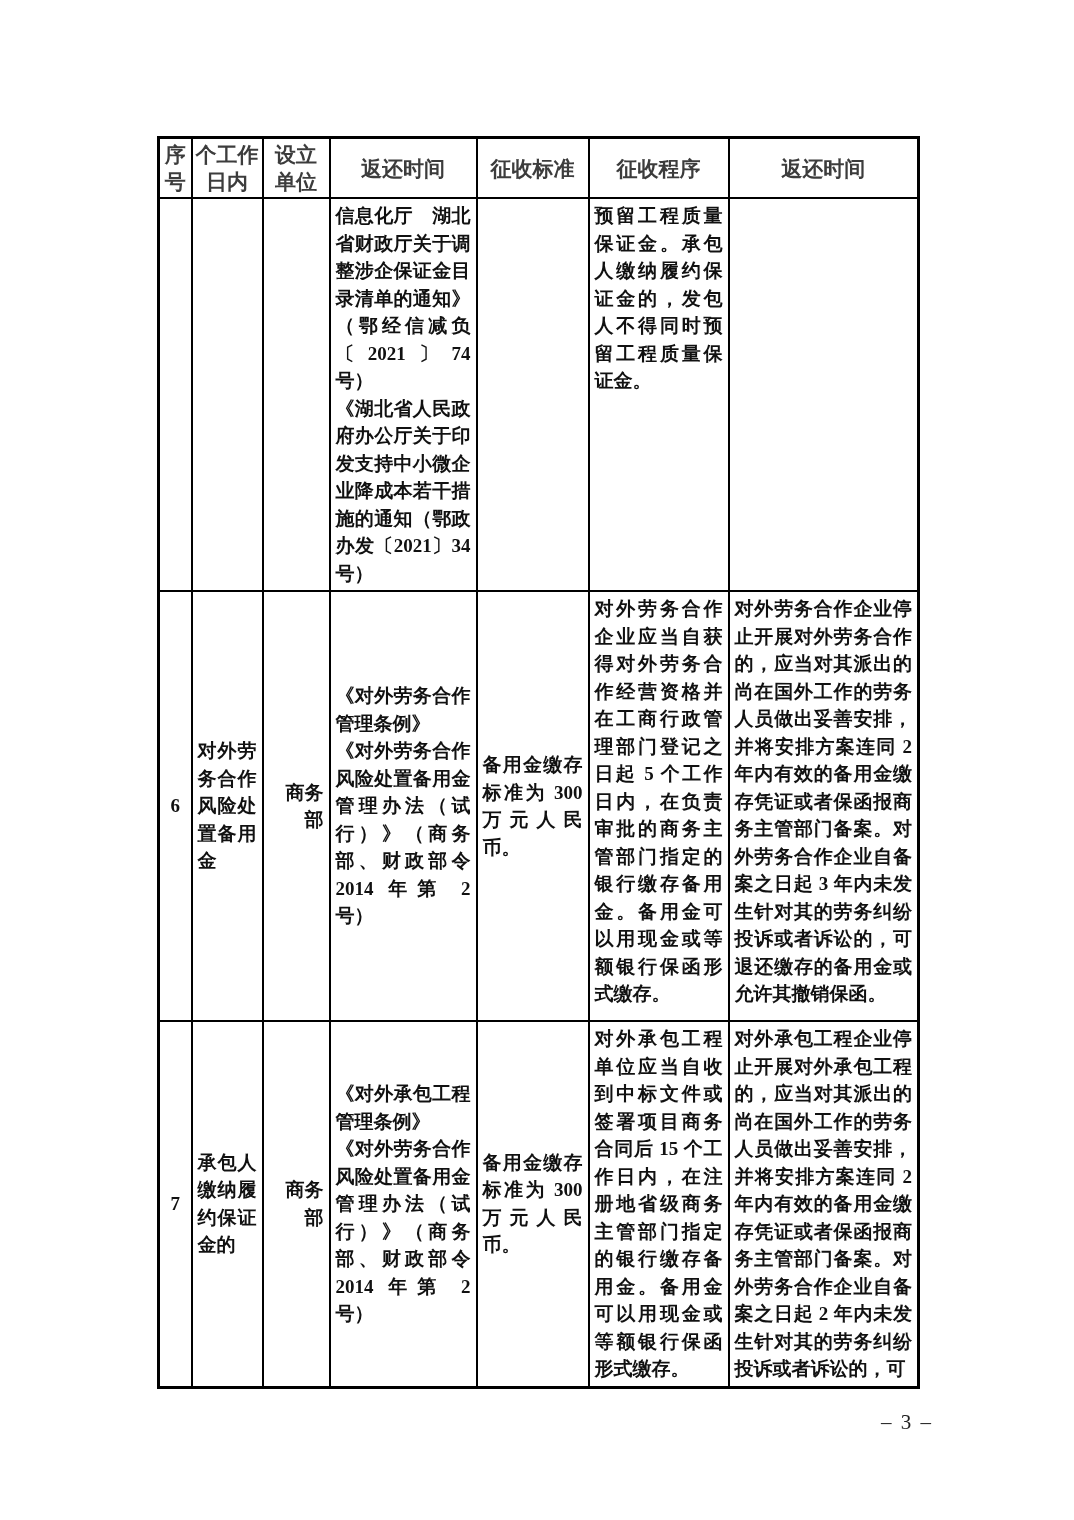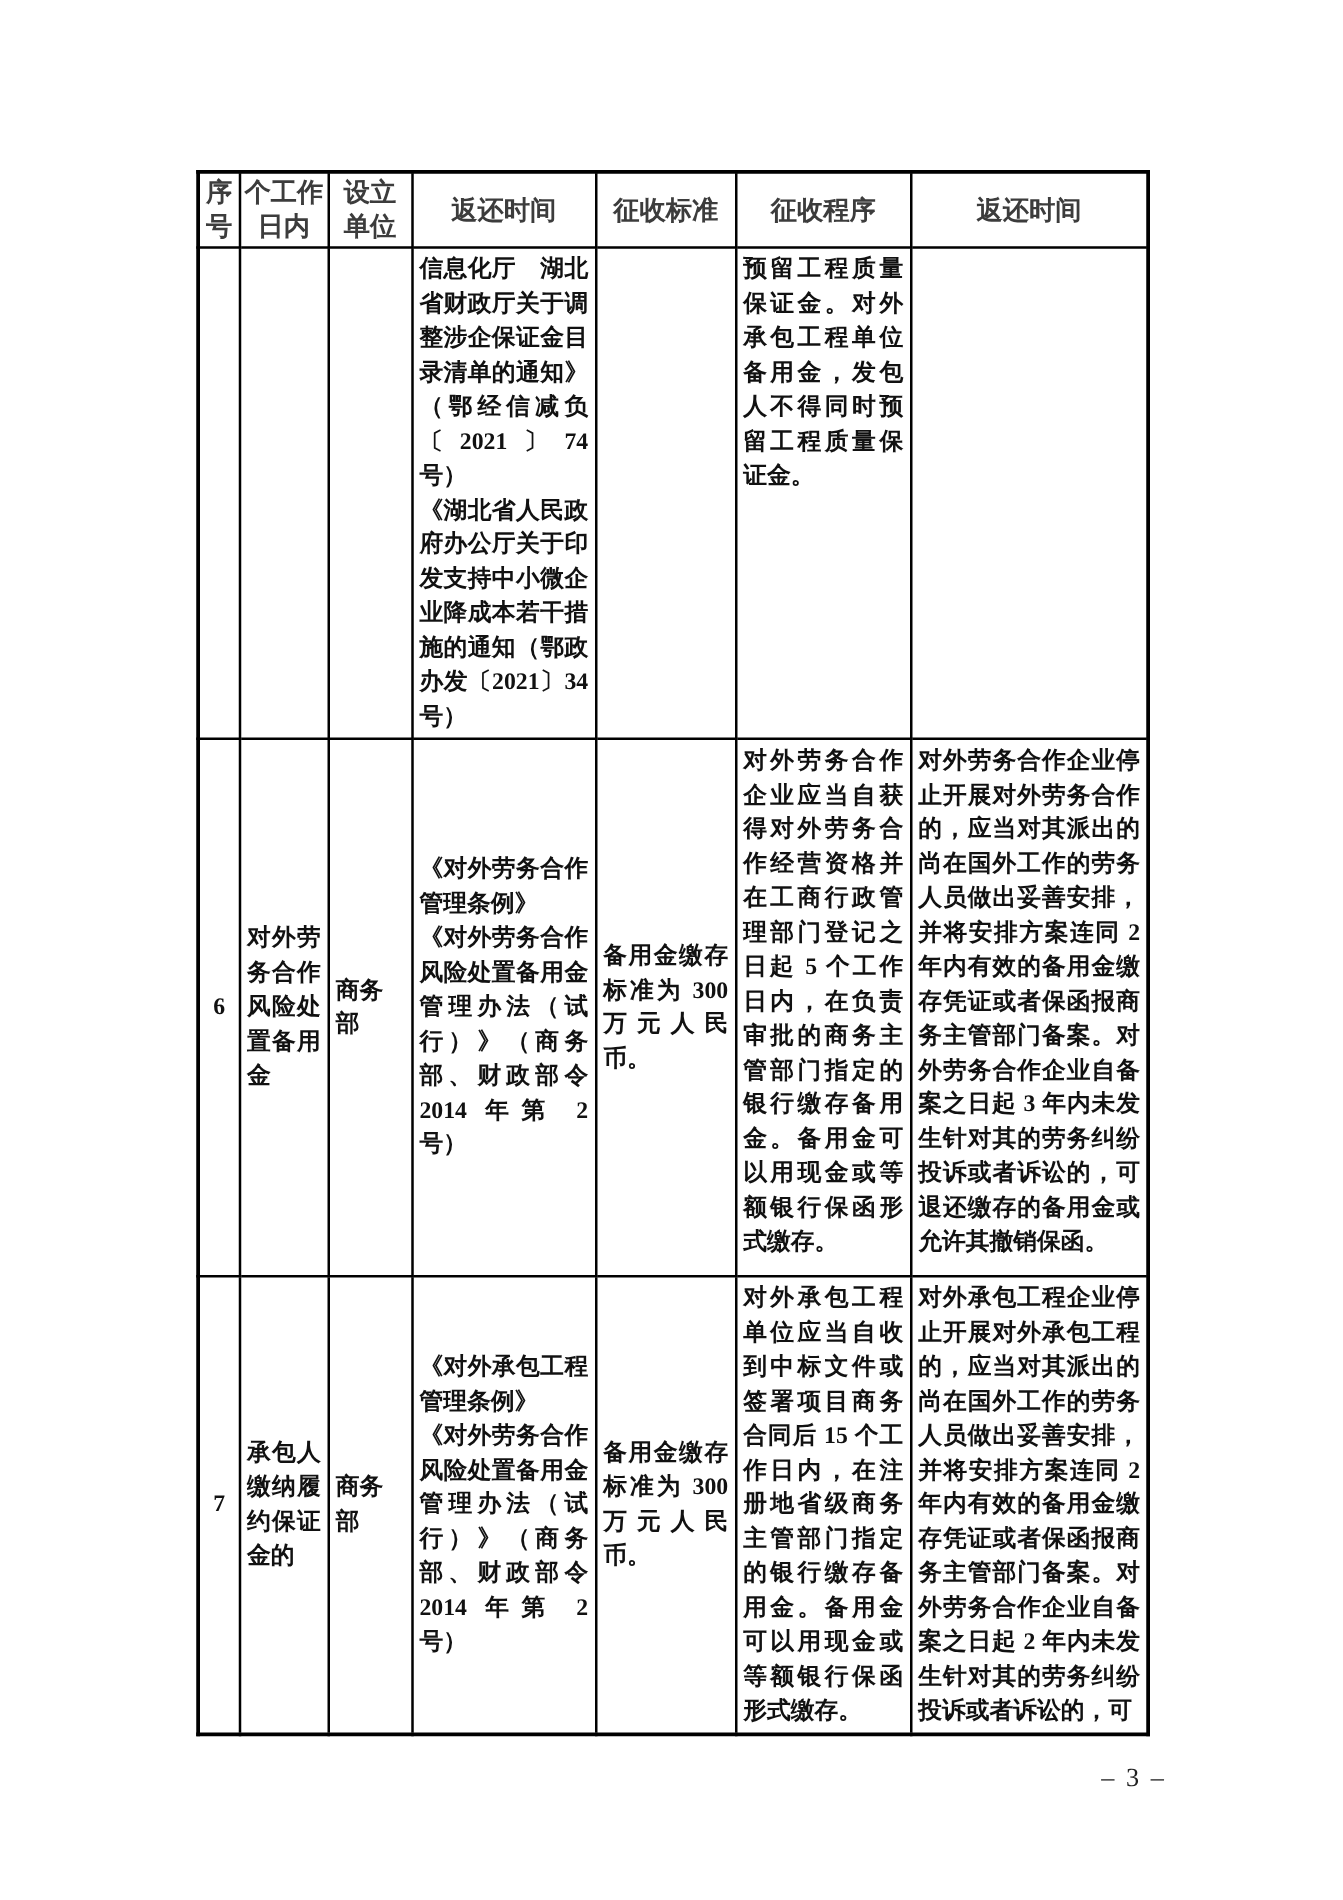--- a/index.html
+++ b/index.html
@@ -46,21 +46,21 @@
     text-justify: inter-character;
     white-space: pre-wrap;
     word-break: break-word;
     font-weight: bold;
   }
   tr.header-row { height: 58px; }
   tr.row-0 { height: 374px; }
   tr.row-1 { height: 430px; }
   tr.row-2 { height: 362px; }
   td.c-seq { text-align: center; padding: 3px 1px; }
-  td.c-unit { text-align: left; }
+  td.c-unit { text-align: right; }
   .v-top { vertical-align: top; }
   .v-mid { vertical-align: middle; }
   .page-number {
     position: absolute;
     left: 852px;
     top: 1410px;
     width: 110px;
     text-align: center;
     font-size: 21px;
     letter-spacing: 2px;
@@ -94,21 +94,21 @@
       </tr>
     </thead>
     <tbody>
       <tr class="row-0">
         <td class="c-seq v-top"></td>
         <td class="v-top"></td>
         <td class="c-unit v-top"></td>
         <td class="v-top">信息化厅　湖北省财政厅关于调整涉企保证金目录清单的通知》（鄂经信减负〔2021〕74 号）
 《湖北省人民政府办公厅关于印发支持中小微企业降成本若干措施的通知（鄂政办发〔2021〕34 号）</td>
         <td class="v-top"></td>
-        <td class="v-top">预留工程质量保证金。对外承包工程单位备用金，发包人不得同时预留工程质量保证金。</td>
+        <td class="v-top">预留工程质量保证金。承包人缴纳履约保证金的，发包人不得同时预留工程质量保证金。</td>
         <td class="v-top"></td>
       </tr>
       <tr class="row-1">
         <td class="c-seq v-mid">6</td>
         <td class="v-mid">对外劳务合作风险处置备用金</td>
         <td class="c-unit v-mid">商务部</td>
         <td class="v-mid">《对外劳务合作管理条例》
 《对外劳务合作风险处置备用金管理办法（试行）》（商务部、财政部令 2014 年第 2 号）</td>
         <td class="v-mid">备用金缴存标准为 300 万元人民币。</td>
         <td class="v-top">对外劳务合作企业应当自获得对外劳务合作经营资格并在工商行政管理部门登记之日起 5 个工作日内，在负责审批的商务主管部门指定的银行缴存备用金。备用金可以用现金或等额银行保函形式缴存。</td>

